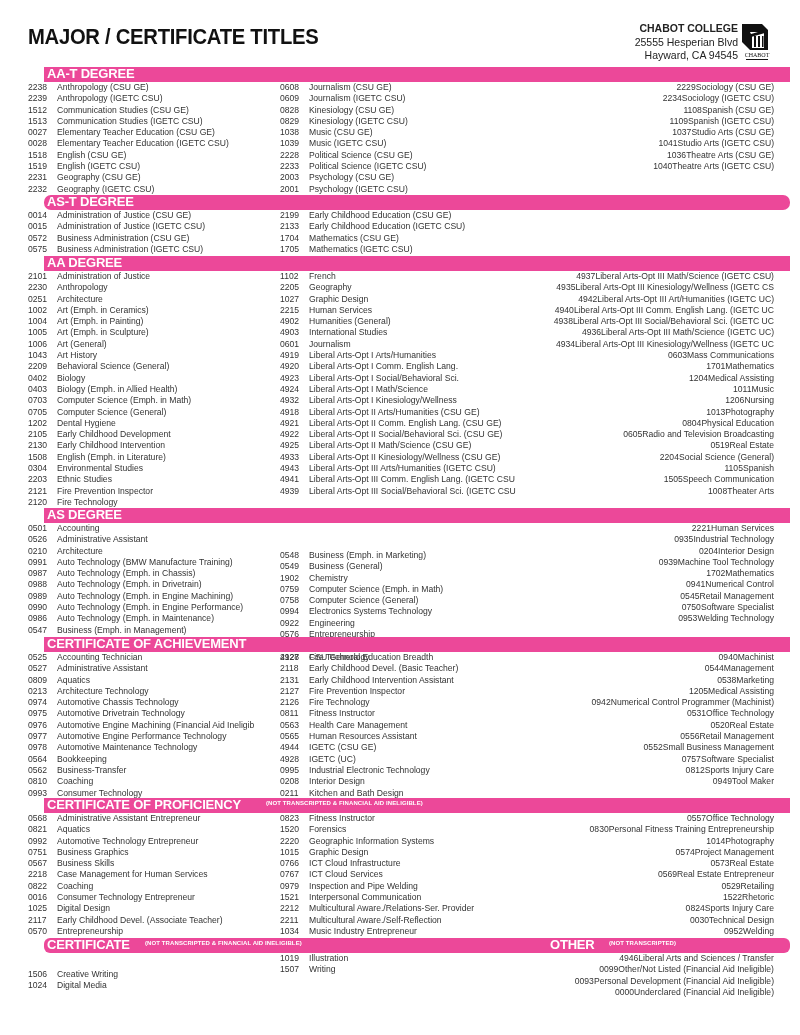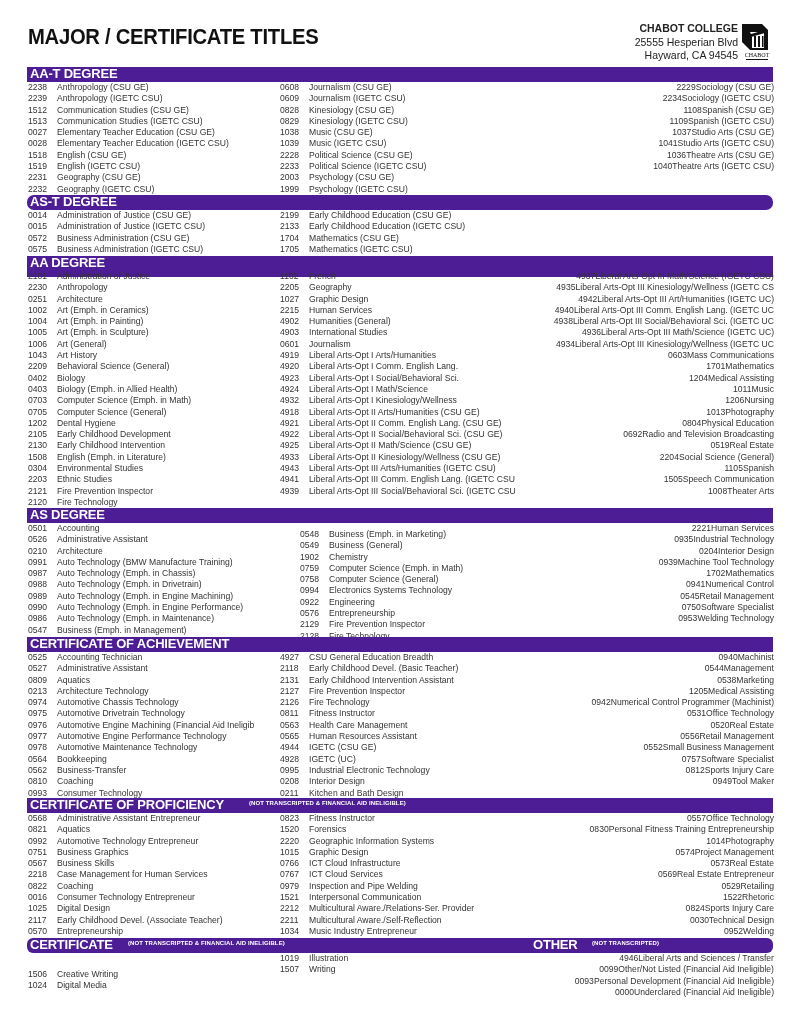--- a/index.html
+++ b/index.html
@@ -1,21 +1,21 @@
 <!DOCTYPE html>
 <html><head>
 <meta charset="utf-8">
 <style>
   html, body { margin:0; padding:0; background:#ffffff; }
   body { width:800px; height:1035px; position:relative; overflow:hidden; font-family:"Liberation Sans", sans-serif; color:#222; }
   .title { position:absolute; left:28px; top:24px; font-family:"Liberation Sans", sans-serif; font-weight:bold; font-size:22px; letter-spacing:-0.3px; color:#111; transform:scaleX(0.92); transform-origin:left; }
   .college { position:absolute; right:62px; top:22px; text-align:right; font-size:10.5px; line-height:13.5px; color:#222; }
   .college .name { font-weight:bold; font-size:10.5px; }
   .logo { position:absolute; left:740px; top:22px; width:34px; height:40px; }
-  .sec { position:absolute; left:27px; width:746px; background:#4c1d95; color:#fff; }
+  .sec { position:absolute; left:44px; width:746px; background:#ec4899; color:#fff; }
   .sec .h { position:absolute; left:3px; top:-1px; font-weight:bold; font-size:13px; letter-spacing:-0.2px; }
   .sec .note { position:absolute; top:2px; font-size:6px; font-weight:bold; letter-spacing:0.1px; }
   .col { position:absolute; font-size:8.6px; line-height:11.3px; color:#333; }
   .row { white-space:nowrap; height:11.3px; overflow:hidden; }
   .code { display:inline-block; width:29px; }
   .c1 { left:28px; width:250px; }
   .c2 { left:280px; width:250px; }
   .c3 { left:532px; width:242px;text-align:right; }
   .c3 .row, .c2 .row { overflow:hidden; }
 </style>
@@ -59,21 +59,21 @@
 <div class="col c2" style="top:82px;">
     <div class="row"><span class="code">0608</span><span>Journalism (CSU GE)</span></div>
     <div class="row"><span class="code">0609</span><span>Journalism (IGETC CSU)</span></div>
     <div class="row"><span class="code">0828</span><span>Kinesiology (CSU GE)</span></div>
     <div class="row"><span class="code">0829</span><span>Kinesiology (IGETC CSU)</span></div>
     <div class="row"><span class="code">1038</span><span>Music (CSU GE)</span></div>
     <div class="row"><span class="code">1039</span><span>Music (IGETC CSU)</span></div>
     <div class="row"><span class="code">2228</span><span>Political Science (CSU GE)</span></div>
     <div class="row"><span class="code">2233</span><span>Political Science (IGETC CSU)</span></div>
     <div class="row"><span class="code">2003</span><span>Psychology (CSU GE)</span></div>
-    <div class="row"><span class="code">1999</span><span>Psychology (IGETC CSU)</span></div>
+    <div class="row"><span class="code">2001</span><span>Psychology (IGETC CSU)</span></div>
   </div>
 <div class="col c3" style="top:82px;">
     <div class="row"><span class="code">2229</span><span>Sociology (CSU GE)</span></div>
     <div class="row"><span class="code">2234</span><span>Sociology (IGETC CSU)</span></div>
     <div class="row"><span class="code">1108</span><span>Spanish (CSU GE)</span></div>
     <div class="row"><span class="code">1109</span><span>Spanish (IGETC CSU)</span></div>
     <div class="row"><span class="code">1037</span><span>Studio Arts (CSU GE)</span></div>
     <div class="row"><span class="code">1041</span><span>Studio Arts (IGETC CSU)</span></div>
     <div class="row"><span class="code">1036</span><span>Theatre Arts (CSU GE)</span></div>
     <div class="row"><span class="code">1040</span><span>Theatre Arts (IGETC CSU)</span></div>
@@ -88,21 +88,21 @@
     <div class="row"><span class="code">0572</span><span>Business Administration (CSU GE)</span></div>
     <div class="row"><span class="code">0575</span><span>Business Administration (IGETC CSU)</span></div>
   </div>
 <div class="col c2" style="top:210px;">
     <div class="row"><span class="code">2199</span><span>Early Childhood Education (CSU GE)</span></div>
     <div class="row"><span class="code">2133</span><span>Early Childhood Education (IGETC CSU)</span></div>
     <div class="row"><span class="code">1704</span><span>Mathematics (CSU GE)</span></div>
     <div class="row"><span class="code">1705</span><span>Mathematics (IGETC CSU)</span></div>
   </div>
 
-<div class="sec" style="top:256px;height:21px;">
+<div class="sec" style="top:256px;height:15px;">
   <span class="h">AA DEGREE</span>
 </div>
 <div class="col c1" style="top:271px;">
     <div class="row"><span class="code">2101</span><span>Administration of Justice</span></div>
     <div class="row"><span class="code">2230</span><span>Anthropology</span></div>
     <div class="row"><span class="code">0251</span><span>Architecture</span></div>
     <div class="row"><span class="code">1002</span><span>Art (Emph. in Ceramics)</span></div>
     <div class="row"><span class="code">1004</span><span>Art (Emph. in Painting)</span></div>
     <div class="row"><span class="code">1005</span><span>Art (Emph. in Sculpture)</span></div>
     <div class="row"><span class="code">1006</span><span>Art (General)</span></div>
@@ -151,21 +151,21 @@
     <div class="row"><span class="code">4938</span><span>Liberal Arts-Opt III Social/Behavioral Sci. (IGETC UC</span></div>
     <div class="row"><span class="code">4936</span><span>Liberal Arts-Opt III Math/Science (IGETC UC)</span></div>
     <div class="row"><span class="code">4934</span><span>Liberal Arts-Opt III Kinesiology/Wellness (IGETC UC</span></div>
     <div class="row"><span class="code">0603</span><span>Mass Communications</span></div>
     <div class="row"><span class="code">1701</span><span>Mathematics</span></div>
     <div class="row"><span class="code">1204</span><span>Medical Assisting</span></div>
     <div class="row"><span class="code">1011</span><span>Music</span></div>
     <div class="row"><span class="code">1206</span><span>Nursing</span></div>
     <div class="row"><span class="code">1013</span><span>Photography</span></div>
     <div class="row"><span class="code">0804</span><span>Physical Education</span></div>
-    <div class="row"><span class="code">0692</span><span>Radio and Television Broadcasting</span></div>
+    <div class="row"><span class="code">0605</span><span>Radio and Television Broadcasting</span></div>
     <div class="row"><span class="code">0519</span><span>Real Estate</span></div>
     <div class="row"><span class="code">2204</span><span>Social Science (General)</span></div>
     <div class="row"><span class="code">1105</span><span>Spanish</span></div>
     <div class="row"><span class="code">1505</span><span>Speech Communication</span></div>
     <div class="row"><span class="code">1008</span><span>Theater Arts</span></div>
   </div>
 
 <div class="sec" style="top:508px;height:15px;">
   <span class="h">AS DEGREE</span>
 </div>
@@ -174,21 +174,21 @@
     <div class="row"><span class="code">0526</span><span>Administrative Assistant</span></div>
     <div class="row"><span class="code">0210</span><span>Architecture</span></div>
     <div class="row"><span class="code">0991</span><span>Auto Technology (BMW Manufacture Training)</span></div>
     <div class="row"><span class="code">0987</span><span>Auto Technology (Emph. in Chassis)</span></div>
     <div class="row"><span class="code">0988</span><span>Auto Technology (Emph. in Drivetrain)</span></div>
     <div class="row"><span class="code">0989</span><span>Auto Technology (Emph. in Engine Machining)</span></div>
     <div class="row"><span class="code">0990</span><span>Auto Technology  (Emph. in Engine Performance)</span></div>
     <div class="row"><span class="code">0986</span><span>Auto Technology (Emph. in Maintenance)</span></div>
     <div class="row"><span class="code">0547</span><span>Business (Emph. in Management)</span></div>
   </div>
-<div class="col c2" style="top:529px;margin-left:20px;">
+<div class="col c2" style="top:550px;">
     <div class="row"><span class="code">0548</span><span>Business (Emph. in Marketing)</span></div>
     <div class="row"><span class="code">0549</span><span>Business (General)</span></div>
     <div class="row"><span class="code">1902</span><span>Chemistry</span></div>
     <div class="row"><span class="code">0759</span><span>Computer Science (Emph. in Math)</span></div>
     <div class="row"><span class="code">0758</span><span>Computer Science (General)</span></div>
     <div class="row"><span class="code">0994</span><span>Electronics Systems Technology</span></div>
     <div class="row"><span class="code">0922</span><span>Engineering</span></div>
     <div class="row"><span class="code">0576</span><span>Entrepreneurship</span></div>
     <div class="row"><span class="code">2129</span><span>Fire Prevention Inspector</span></div>
     <div class="row"><span class="code">2128</span><span>Fire Technology</span></div>

